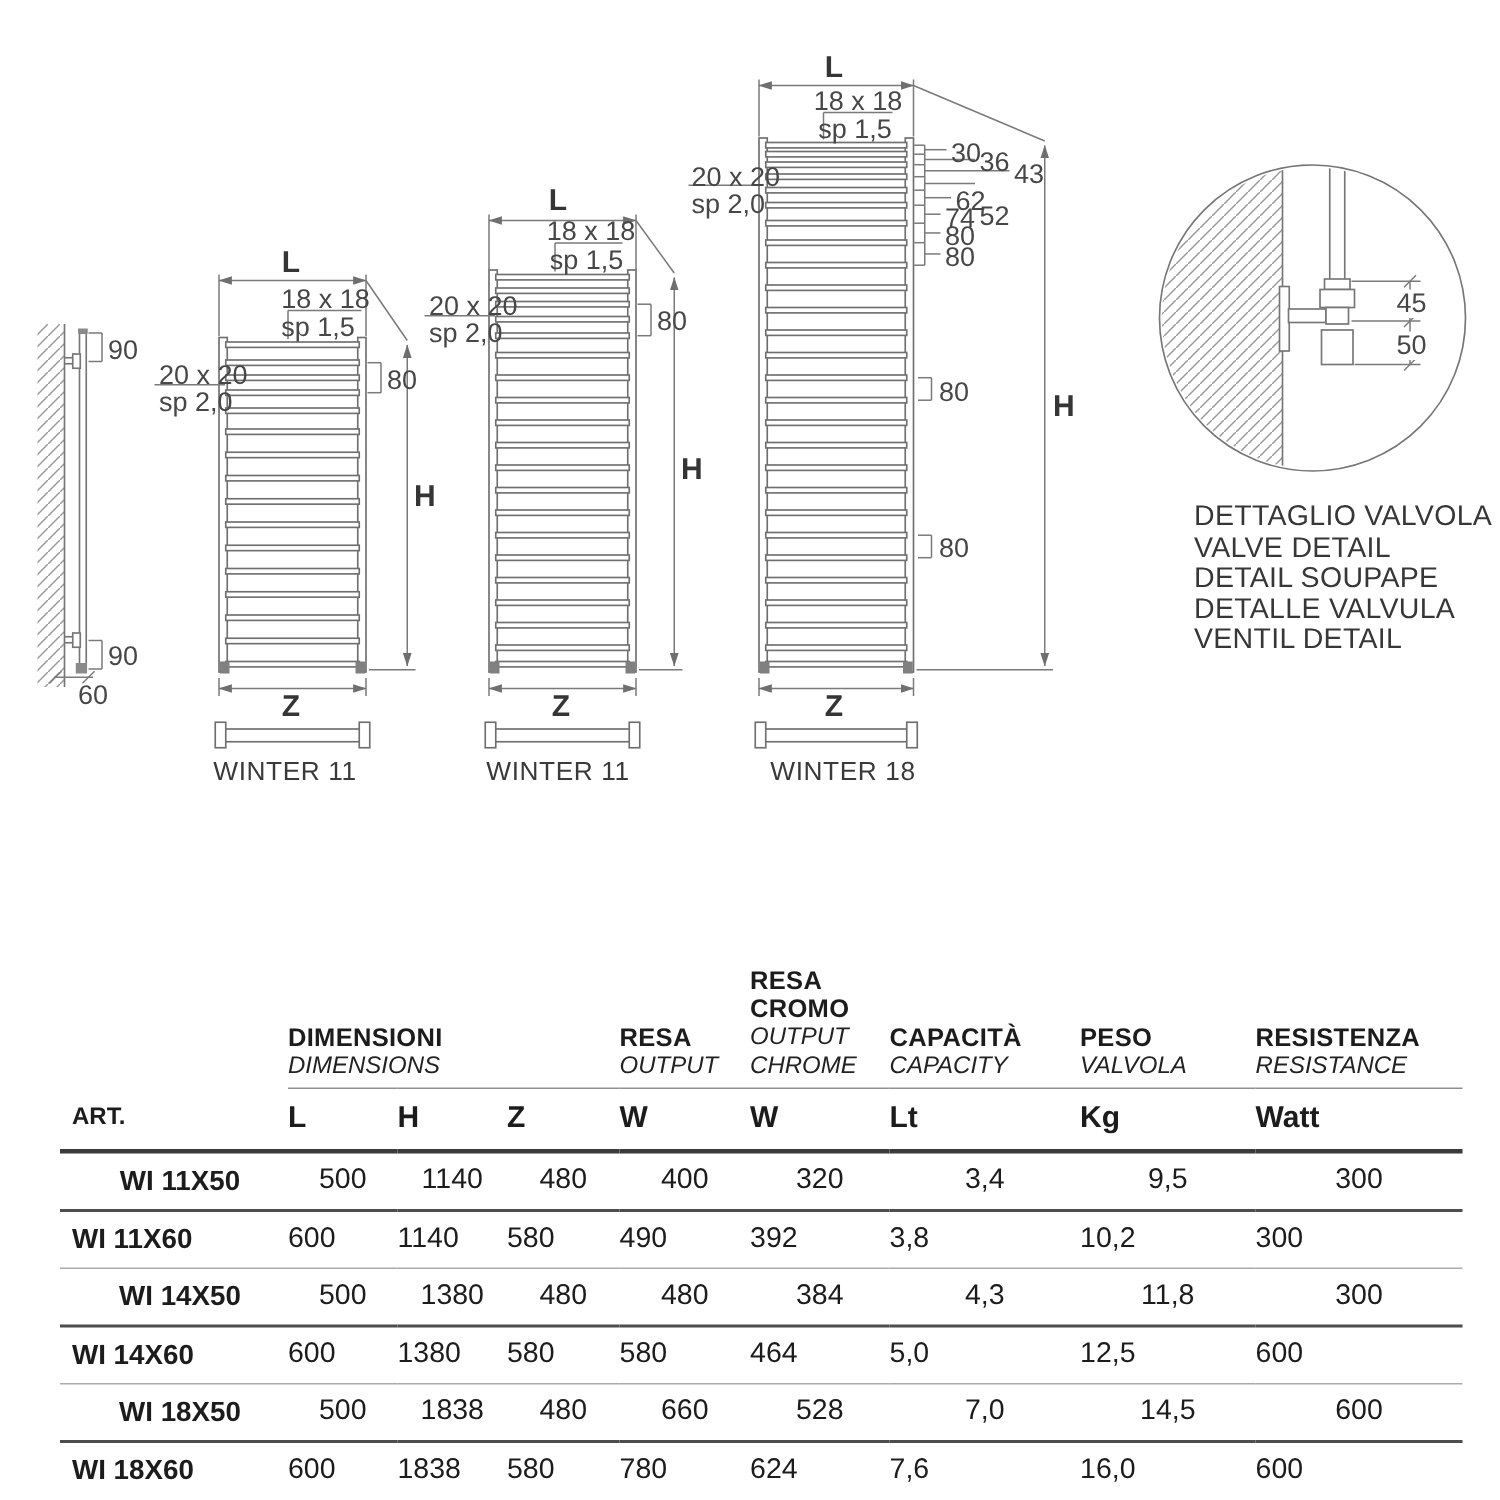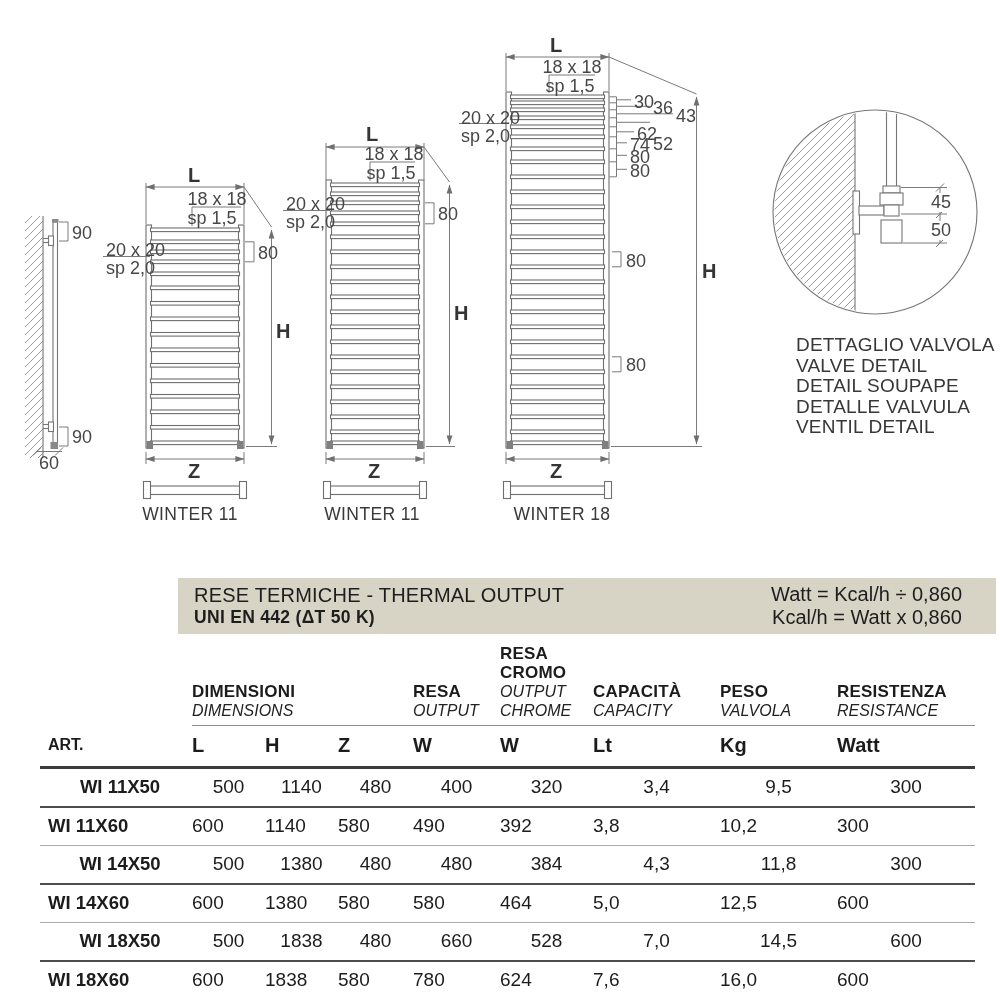--- a/index.html
+++ b/index.html
@@ -274,21 +274,21 @@
       <line x1="940" y1="187.5" x2="940" y2="243"></line>
       <line x1="936" y1="191.5" x2="944" y2="183.5"></line>
       <line x1="936" y1="218" x2="944" y2="210"></line>
       <line x1="936" y1="247" x2="944" y2="239"></line>
     </g>
   </svg>
 
   <div id="label-layer">
       <div class="dlabel dim" style="left: 72px; top: 224px;">90</div>
       <div class="dlabel dim" style="left: 72px; top: 428px;">90</div>
-      <div class="dlabel dim" style="left: 39px; top: 454px;">60</div>
+      <div class="dlabel dim" style="left: 52px; top: 454px;">60</div>
       <div class="dlabel dimb ctr" style="left: 194px; top: 165px;">L</div>
       <div class="dlabel dim ctr" style="left: 217px; top: 190px;">18 x 18</div>
       <div class="dlabel dim ctr" style="left: 212px; top: 209px;">sp 1,5</div>
       <div class="dlabel dim" style="left: 106px; top: 241px;">20 x 20</div>
       <div class="dlabel dim" style="left: 106px; top: 259px;">sp 2,0</div>
       <div class="dlabel dim" style="left: 258px; top: 244px;">80</div>
       <div class="dlabel dimb" style="left: 276px; top: 321px;">H</div>
       <div class="dlabel dimb ctr" style="left: 194px; top: 461px;">Z</div>
       <div class="dlabel model ctr" style="left: 190px; top: 505px;">WINTER 11</div>
       <div class="dlabel dimb ctr" style="left: 372px; top: 124px;">L</div>
@@ -320,30 +320,20 @@
       <div class="dlabel model ctr" style="left: 562px; top: 505px;">WINTER 18</div>
       <div class="dlabel dim ctr bg" style="left: 941px; top: 193px;">45</div>
       <div class="dlabel dim ctr bg" style="left: 941px; top: 221px;">50</div>
       <div class="dlabel cap" style="left: 796px; top: 335px;">DETTAGLIO VALVOLA</div>
       <div class="dlabel cap" style="left: 796px; top: 355.5px;">VALVE DETAIL</div>
       <div class="dlabel cap" style="left: 796px; top: 376px;">DETAIL SOUPAPE</div>
       <div class="dlabel cap" style="left: 796px; top: 396.5px;">DETALLE VALVULA</div>
       <div class="dlabel cap" style="left: 796px; top: 417px;">VENTIL DETAIL</div>
     </div>
 
-  <div class="thermal">
-    <div>
-      <div class="t1">RESE TERMICHE - THERMAL OUTPUT</div>
-      <div class="t2">UNI EN 442 (ΔT 50 K)</div>
-    </div>
-    <div class="right">
-      <div>Watt = Kcal/h ÷ 0,860</div>
-      <div>Kcal/h = Watt x 0,860</div>
-    </div>
-  </div>
 
   <table class="spec">
     <colgroup>
       <col style="width:152px">
         <col style="width:73px">
         <col style="width:73px">
       <col style="width:75px">
         <col style="width:87px">
         <col style="width:93px">
       <col style="width:127px">

